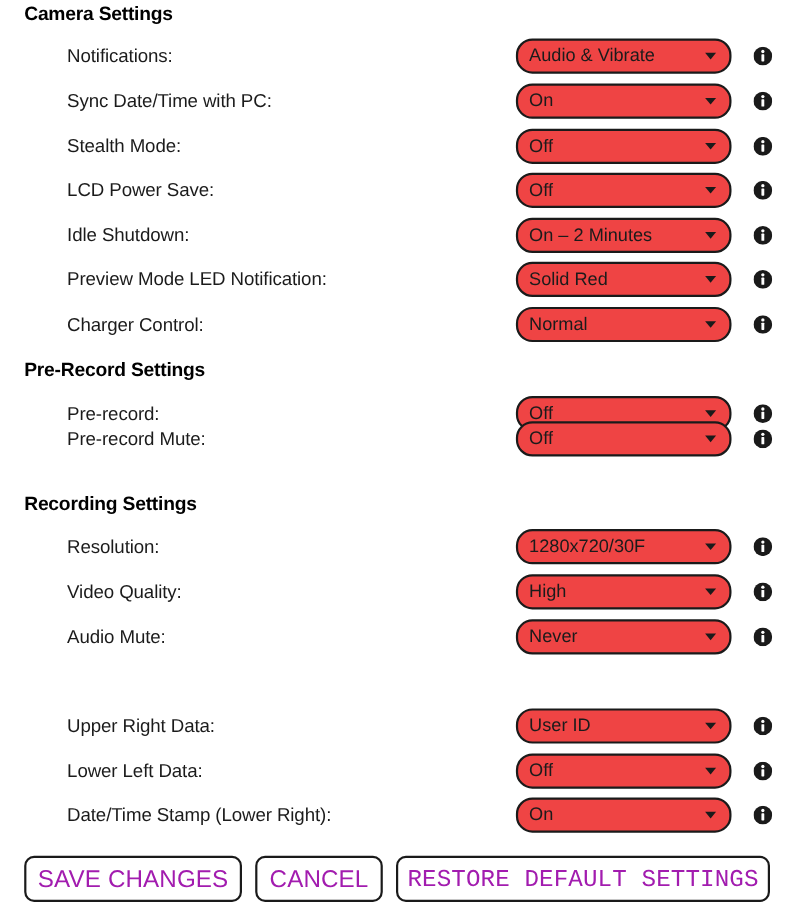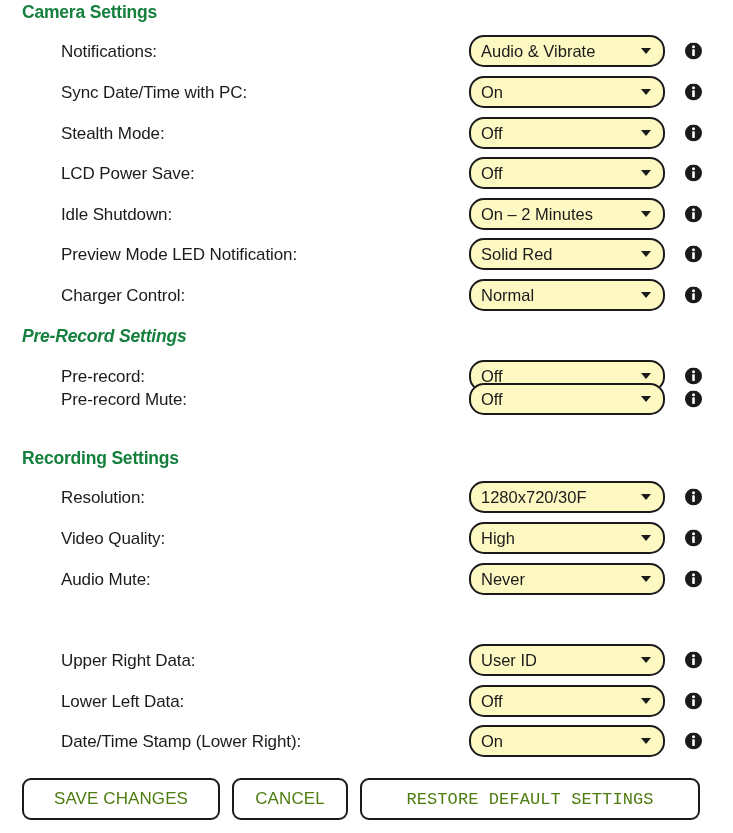--- a/index.html
+++ b/index.html
@@ -25,21 +25,21 @@
     height: 833px;
   }
 
   
   .section-heading {
     position: absolute;
     left: 22px;
     font-size: 17.5px;
     font-weight: bold;
     letter-spacing: -0.2px;
-    color: #15803d;
+    color: #000000;
     white-space: nowrap;
     line-height: 1;
   }
 
   
   .setting-row {
     position: absolute;
     left: 0;
     width: 733px;
     height: 32px;
@@ -60,21 +60,21 @@
   
   .dropdown {
     position: absolute;
     left: 469px;
     top: 0;
     width: 196px;
     height: 32px;
     box-sizing: border-box;
     border: 2px solid #1a1a1a;
     border-radius: 15px;
-    background: #fef9c3;
+    background: #ef4444;
   }
   .dropdown-value {
     position: absolute;
     left: 10px;
     top: 50%;
     transform: translateY(-50%);
     font-size: 16.5px;
     color: #1b1b1b;
     white-space: nowrap;
     max-width: 165px;
@@ -117,23 +117,23 @@
     top: 0;
     height: 42px;
     box-sizing: border-box;
     border: 2px solid #1a1a1a;
     border-radius: 9px;
     background: #ffffff;
     display: flex;
     align-items: center;
     justify-content: center;
     font-family: "Liberation Sans", sans-serif;
-    font-size: 17px;
+    font-size: 22px;
     letter-spacing: 0.1px;
-    color: #4d7c0f;
+    color: #a21caf;
     white-space: nowrap;
     padding: 0;
     cursor: pointer;
   }
   #btn-save   { left: 22px;  width: 198px; }
   #btn-cancel { left: 232px; width: 116px; }
   #btn-restore{ left: 360px; width: 340px; font-family: Liberation Mono, monospace; }
 </style>
 </head>
 <body>
@@ -231,21 +231,21 @@
         <span class="dropdown-arrow"></span>
       </div>
       <span class="info-icon">
         <svg width="17" height="17" viewBox="0 0 17 17">
           <circle cx="8.5" cy="8.5" r="8.5" fill="#1a1a1a"></circle>
           <circle cx="8.5" cy="4.3" r="1.5" fill="#ffffff"></circle>
           <rect x="7.2" y="6.8" width="2.6" height="6.6" rx="0.6" fill="#ffffff"></rect>
         </svg>
       </span>
     </div>
-    <div class="section-heading" style="top: 328px; font-style: italic;">Pre-Record Settings</div>
+    <div class="section-heading" style="top: 328px;">Pre-Record Settings</div>
     <div class="setting-row" style="top: 360px;">
       <div class="setting-label">Pre-record:</div>
       <div class="dropdown">
         <span class="dropdown-value">Off</span>
         <span class="dropdown-arrow"></span>
       </div>
       <span class="info-icon">
         <svg width="17" height="17" viewBox="0 0 17 17">
           <circle cx="8.5" cy="8.5" r="8.5" fill="#1a1a1a"></circle>
           <circle cx="8.5" cy="4.3" r="1.5" fill="#ffffff"></circle>

